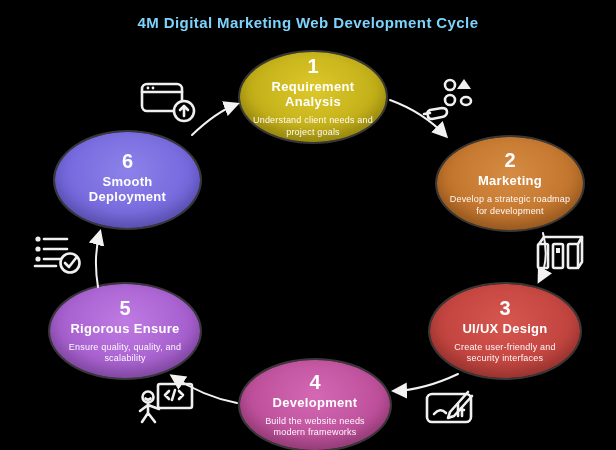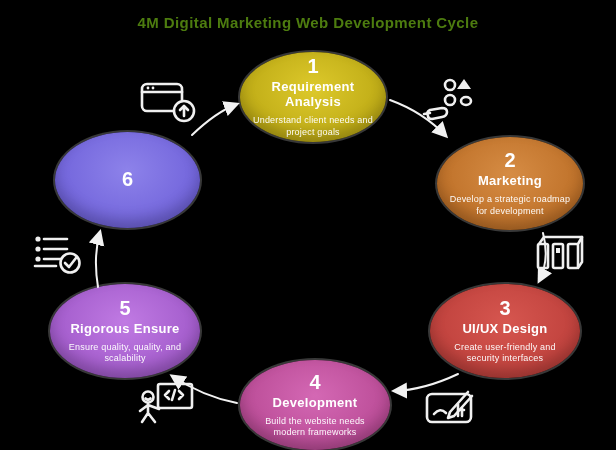--- a/index.html
+++ b/index.html
@@ -25,21 +25,21 @@
   .arrow{stroke:#f2f2f2;stroke-width:2;fill:none;stroke-linecap:round;}
   .icon{position:absolute;}
   .ic{stroke:#f0f0f0;fill:none;stroke-width:2.6;stroke-linecap:round;stroke-linejoin:round;}
   .icf{fill:#f0f0f0;stroke:none;}
 </style>
 </head>
 <body>
 
 <div class="canvas">
 
-  <div class="main-title" style="color: #4d7c0f;">4M Digital Marketing Web Development Cycle</div>
+  <div class="main-title" style="color: #7dd3fc;">4M Digital Marketing Web Development Cycle</div>
 
   <div class="node n1" style="background: radial-gradient(at 50% 40%, rgb(221, 201, 43) 0%, rgb(179, 160, 14) 96%);">
     <div class="num">1</div>
     <div class="ttl">Requirement Analysis</div>
     <div class="dsc">Understand client needs and project goals</div>
   </div>
   <div class="node n2" style="background: radial-gradient(at 50% 40%, rgb(214, 140, 68) 0%, rgb(182, 103, 31) 96%);">
     <div class="num">2</div>
     <div class="ttl">Marketing</div>
     <div class="dsc">Develop a strategic roadmap for development</div>
@@ -54,20 +54,21 @@
     <div class="ttl">Development</div>
     <div class="dsc">Build the website needs modern frameworks</div>
   </div>
   <div class="node n5" style="background: radial-gradient(at 50% 40%, rgb(192, 122, 227) 0%, rgb(151, 80, 194) 96%);">
     <div class="num">5</div>
     <div class="ttl">Rigorous Ensure</div>
     <div class="dsc">Ensure quality, quality, and scalability</div>
   </div>
   <div class="node n6" style="background: radial-gradient(at 50% 40%, rgb(141, 130, 234) 0%, rgb(104, 90, 214) 96%);">
     <div class="num">6</div>
+    <div class="ttl">Smooth Deployment</div>
   </div>
 
   <svg class="overlay" viewBox="0 0 616 450">
     <defs>
       <marker id="ah" markerWidth="9" markerHeight="9" refX="6.5" refY="4" orient="auto">
         <path d="M0,0 L8,4 L0,8 z" fill="#f2f2f2"></path>
       </marker>
     </defs>
     <path class="arrow" d="M192 135 Q216 112 237 104" marker-end="url(#ah)"></path>
     <path class="arrow" d="M390 100 Q423 112 446 136" marker-end="url(#ah)"></path>

